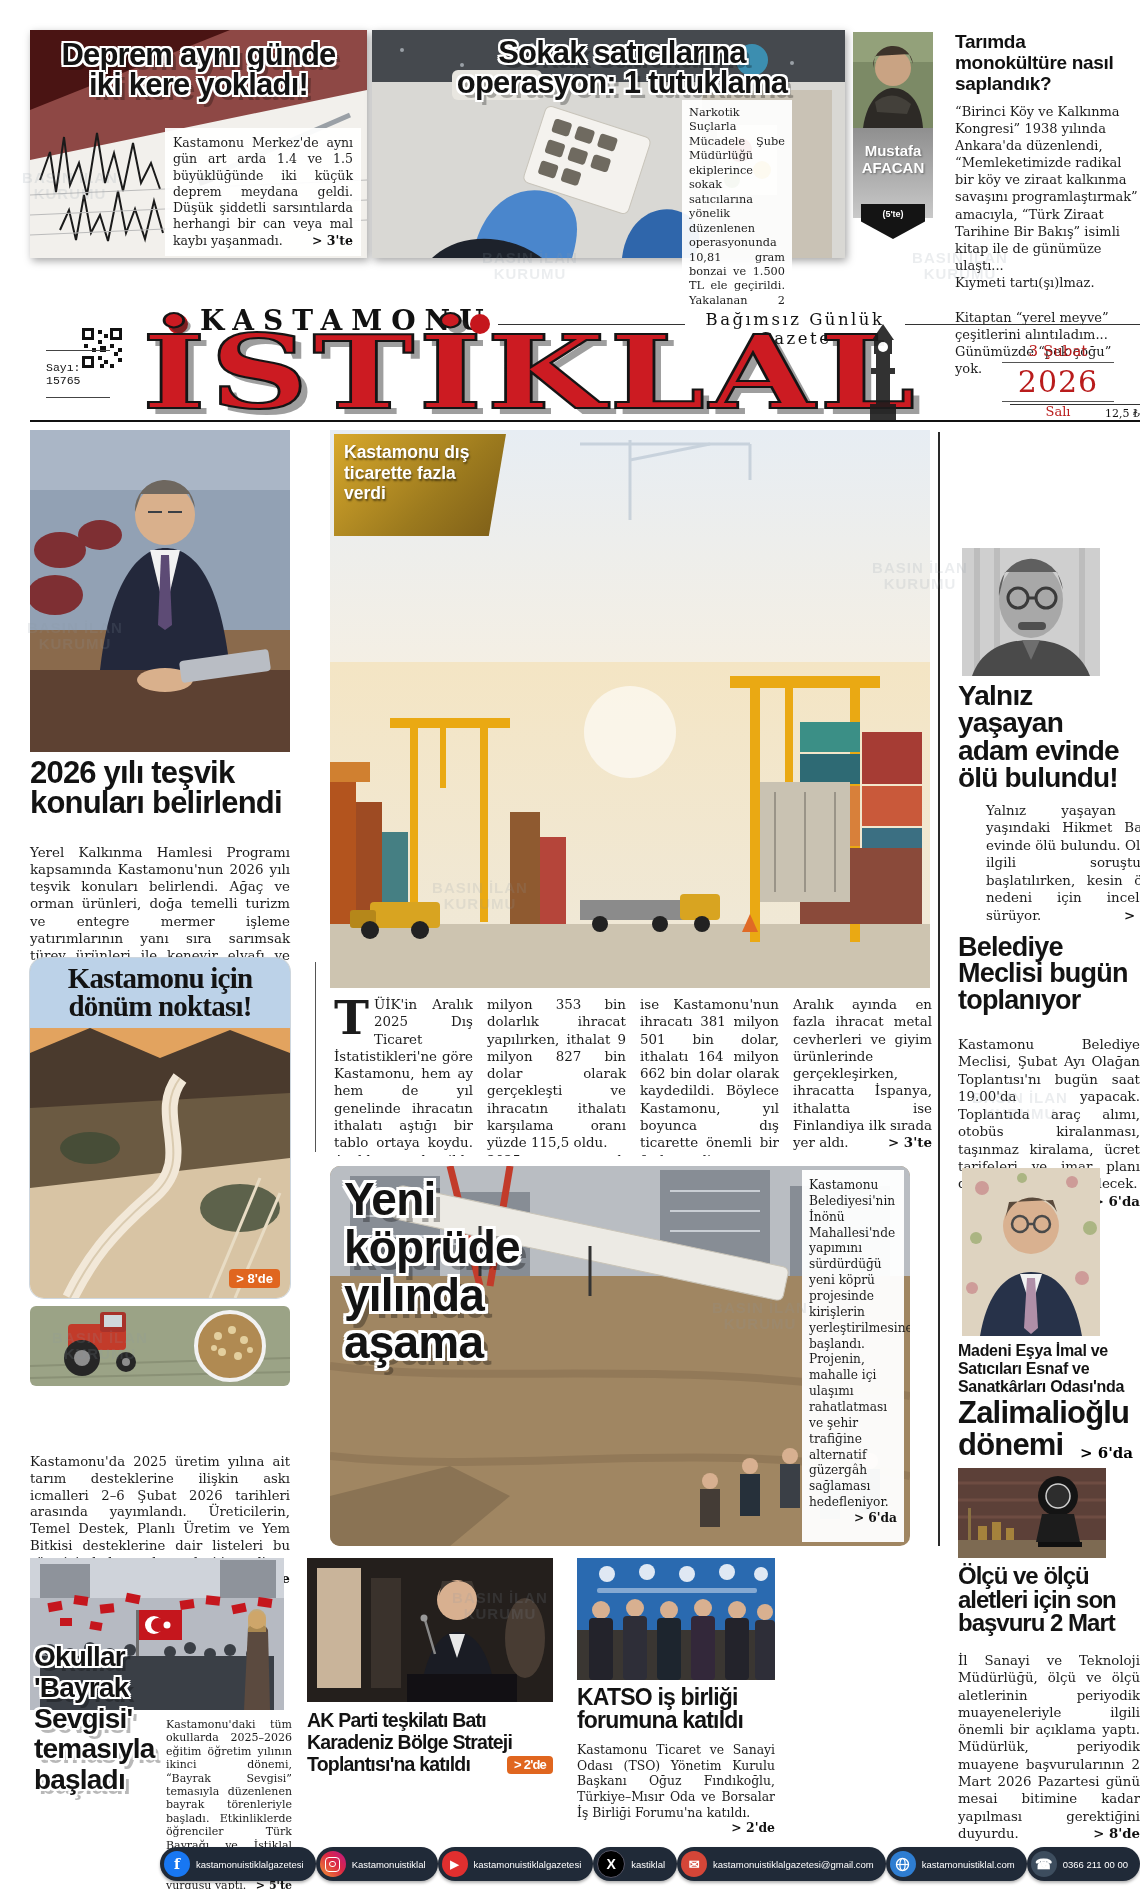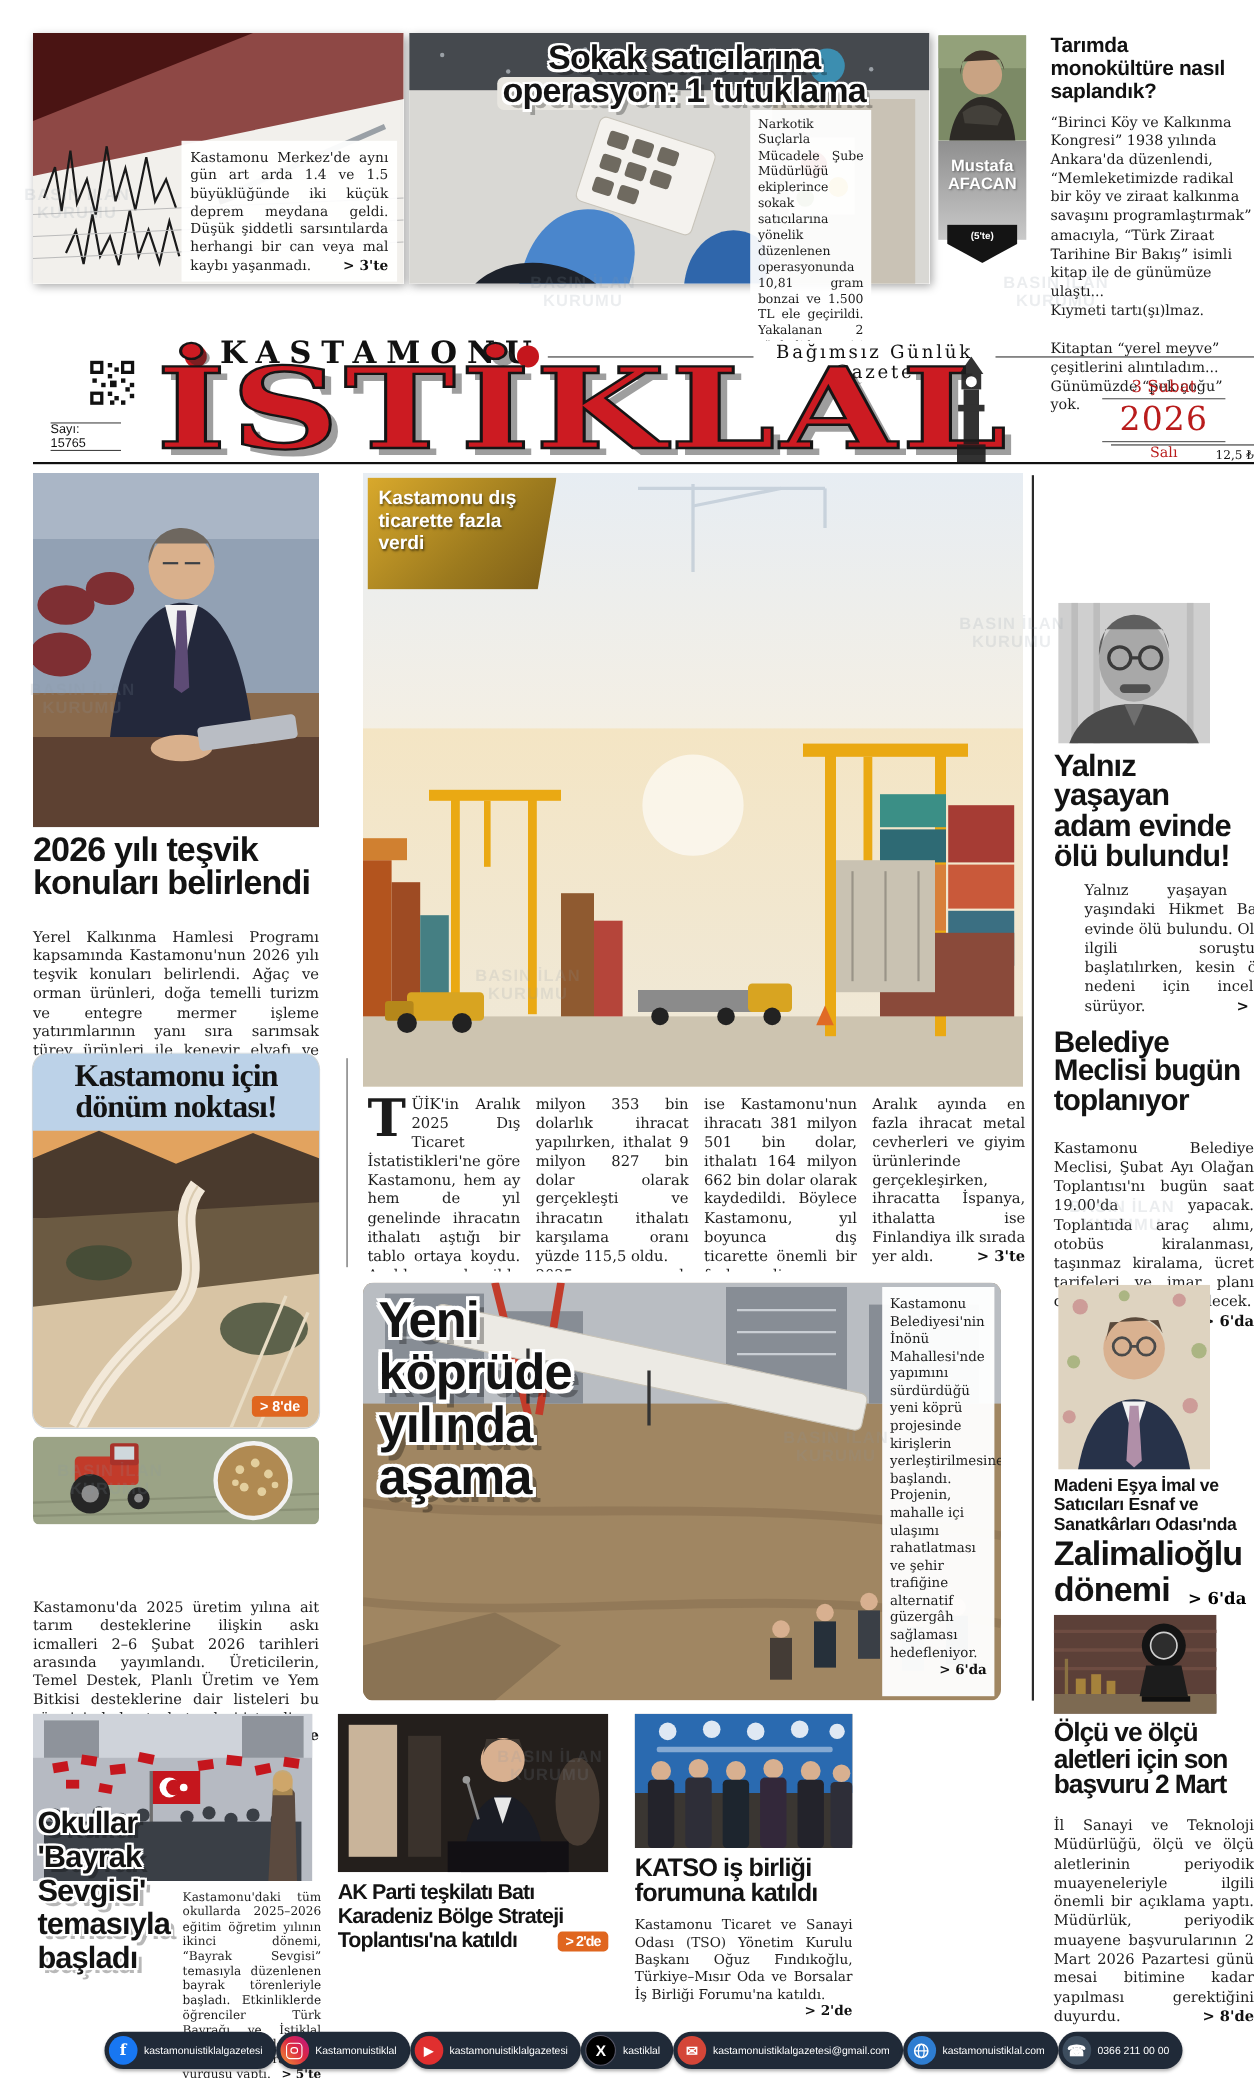--- a/index.html
+++ b/index.html
@@ -46,22 +46,22 @@
   .reddot{width:20px;height:20px;border-radius:50%;background:#c5161d;}
   #mh-city{left:170px;top:42px;width:280px;text-align:center;font-family:"DejaVu Serif",serif;
            font-weight:bold;font-size:28px;letter-spacing:9px;color:#111;}
   #mh-rule{left:468px;right:0;top:62px;border-top:1.5px solid #333;height:0;}
   #mh-tagline{left:655px;top:48px;width:220px;background:#fff;text-align:center;
               font-family:"DejaVu Serif",serif;font-size:16.5px;letter-spacing:2.5px;color:#111;}
   #mh-title{left:112px;top:64px;width:900px;height:96px;font-family:"DejaVu Serif",serif;
             font-weight:bold;font-size:96px;line-height:.92;color:#cc1b22;
             -webkit-text-stroke:2px #151515;text-shadow:5px 6px 0 rgba(40,40,40,.45);}
   #mh-title span{display:inline-block;transform:scaleX(1.42) scaleY(1.06);transform-origin:left top;letter-spacing:3px;}
-  #mh-issue{left:16px;top:122px;width:64px;font-family:Liberation Sans, sans-serif;font-size:11.5px;
-            color:#111;border-top:1px solid #444;border-bottom:1px solid #444;padding:0 0;text-align:left;}
+  #mh-issue{left:16px;top:88px;width:64px;font-family:Liberation Mono, monospace;font-size:11.5px;
+            color:#111;border-top:1px solid #444;border-bottom:1px solid #444;padding:10px 0;text-align:left;}
   #mh-date{right:26px;top:80px;width:112px;text-align:center;font-family:"DejaVu Serif",serif;color:#b91c1c;}
   #mh-date .d1{font-size:15px;border-bottom:1px solid #555;padding-bottom:2px;}
   #mh-date .d2{font-size:30px;letter-spacing:1px;border-bottom:1px solid #555;padding:1px 0 2px;}
   #mh-date .d3{font-size:13px;padding-top:2px;}
   #mh-price{right:0;top:142px;width:130px;border-top:1px solid #333;text-align:right;
             font-family:"DejaVu Serif",serif;font-size:11px;color:#111;padding-top:2px;}
   #mh-bottomrule{left:0;right:0;top:158px;border-top:2.5px solid #111;height:0;}
   
   #vrule-main{left:938px;top:432px;width:1.5px;height:1114px;background:#2a2a2a;}
   #vrule-small{left:315px;top:962px;width:1px;height:190px;background:#555;}
@@ -115,21 +115,21 @@
   #bt-flags{left:30px;top:1558px;width:254px;height:152px;}
   #bt-okul-h{left:34px;top:1642px;width:150px;z-index:2;}
   #bt-okul-h div{font-size:28px;line-height:1.1;}
   #bt-okul-b{left:166px;top:1718px;width:126px;font-size:11px;line-height:1.22;}
   #bt-ak-photo{left:307px;top:1558px;width:246px;height:144px;}
   #bt-ak-h{left:307px;top:1710px;width:246px;font-size:19.5px;line-height:1.12;}
   #bt-katso-photo{left:577px;top:1558px;width:198px;height:122px;}
   #bt-katso-h{left:577px;top:1686px;width:198px;font-size:23px;}
   #bt-katso-b{left:577px;top:1742px;width:198px;font-size:12.4px;line-height:1.26;}
   
-  #footer{left:30px;top:1844px;width:1110px;height:40px;display:flex;justify-content:center;align-items:center;}
+  #footer{left:30px;top:1844px;width:1110px;height:40px;display:flex;justify-content:flex-end;align-items:center;}
   .pill{display:flex;align-items:center;background:#202a38;border-radius:18px;height:34px;
         padding:0 12px 0 4px;box-shadow:0 2px 3px rgba(0,0,0,.3);}
   .pill .lbl{color:#fff;font-size:9.5px;margin-left:6px;white-space:nowrap;}
   .icn{width:26px;height:26px;border-radius:50%;display:flex;align-items:center;justify-content:center;
        color:#fff;font-weight:bold;font-size:14px;flex:none;}
   .icn.fb{background:#1877f2;font-family:"DejaVu Serif",serif;}
   .icn.ig{background:linear-gradient(45deg,#f09433,#dc2743 55%,#bc1888);}
   .igbox{width:13px;height:13px;border:1.6px solid #fff;border-radius:4px;position:relative;}
   .igbox::after{content:"";position:absolute;left:3.2px;top:3.2px;width:4.6px;height:4.6px;
        border:1.4px solid #fff;border-radius:50%;}
@@ -202,20 +202,24 @@
           <path d="M30,200 l9,-20 7,30 8,-45 7,38 9,-18 8,26 10,-50 8,42 9,-24 10,30 9,-38 9,32"></path>
         </g>
         <g stroke="#bbb" stroke-width="1">
             <line x1="0" y1="165" x2="337" y2="150"></line>
             <line x1="0" y1="185" x2="337" y2="170"></line>
             <line x1="0" y1="205" x2="337" y2="190"></line>
           </g>
         <line x1="320" y1="85" x2="175" y2="148" stroke="#9aa0a6" stroke-width="5"></line>
         <rect x="168" y="144" width="14" height="10" fill="#333" transform="rotate(-20 175 149)"></rect>
       </svg>
+    </div>
+    <div class="abs hl outline" id="deprem-h">
+      <div>Deprem aynı günde</div>
+      <div>iki kere yokladı!</div>
     </div>
     <div class="abs serif" id="deprem-body">
       <span>Kastamonu Merkez'de aynı gün art arda 1.4 ve 1.5 büyüklüğünde iki küçük deprem meydana geldi. Düşük şiddetli sarsıntılarda herhangi bir can veya mal kaybı yaşanmadı.</span>
       <span class="pref">&gt; 3'te</span>
     </div>
   </div>
 
   <div class="abs" id="sec-sokak">
     <div class="photo">
       <svg width="473" height="228" viewBox="0 0 473 228" xmlns="http://www.w3.org/2000/svg">

